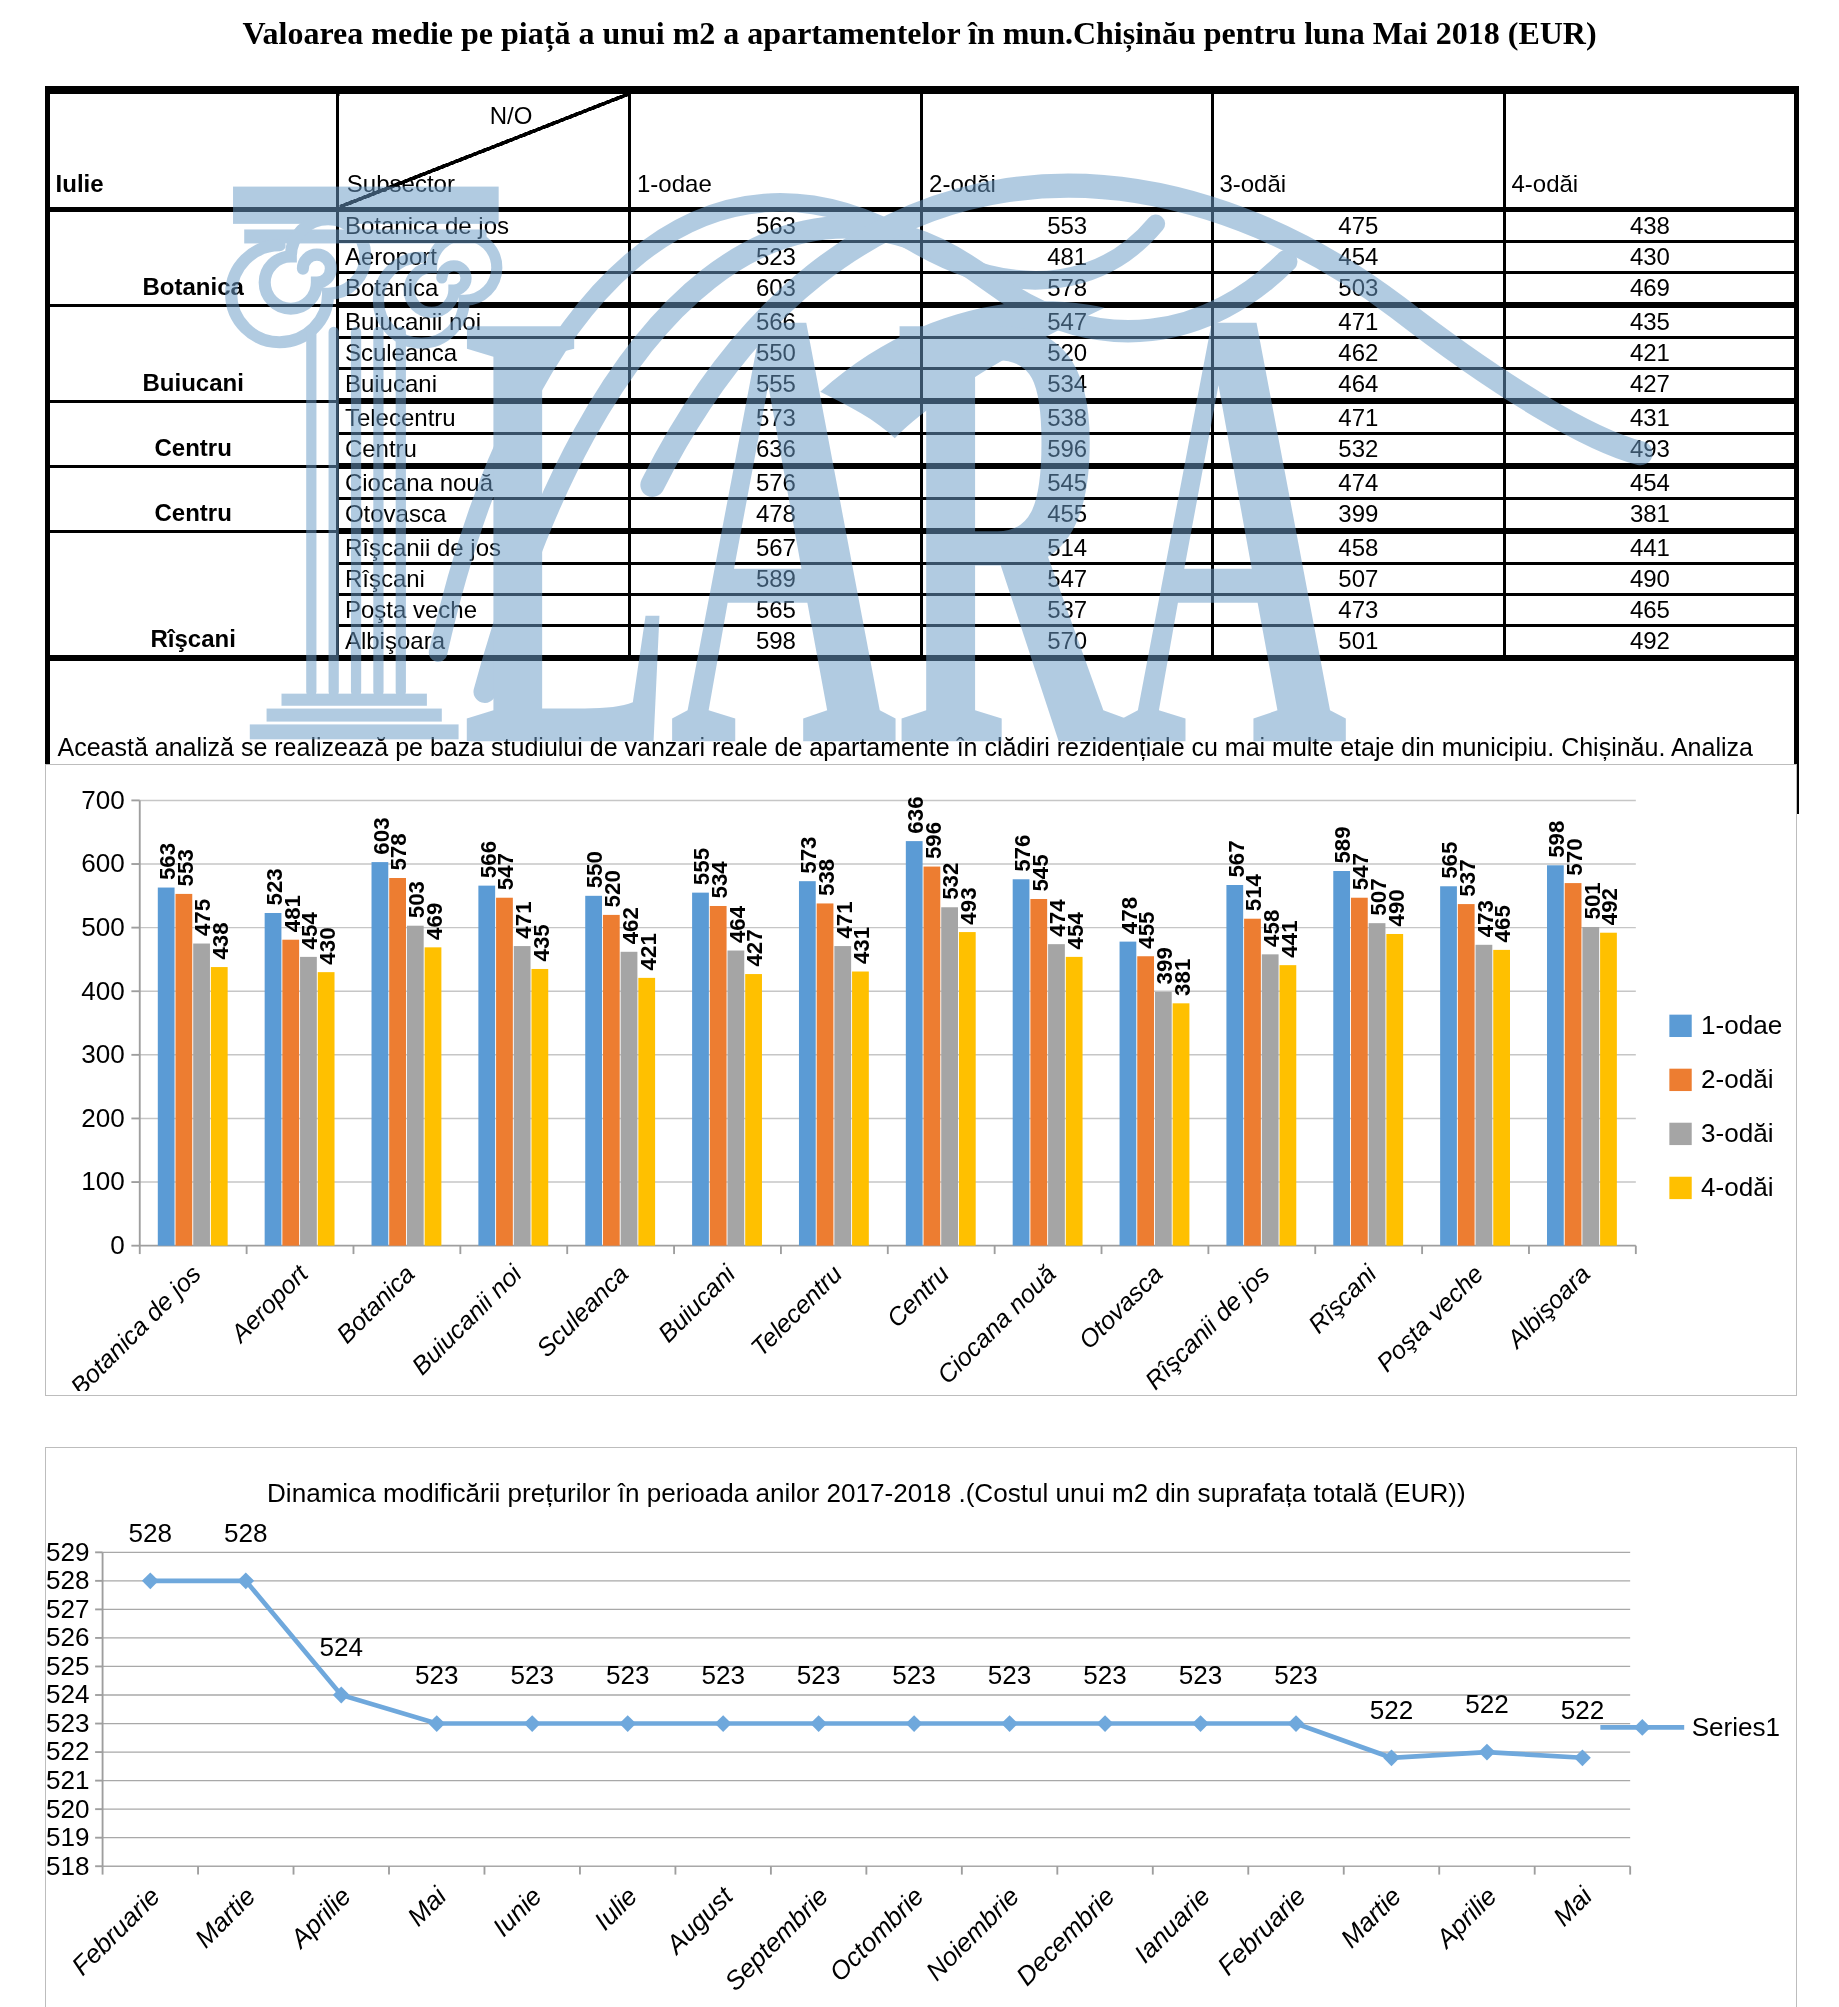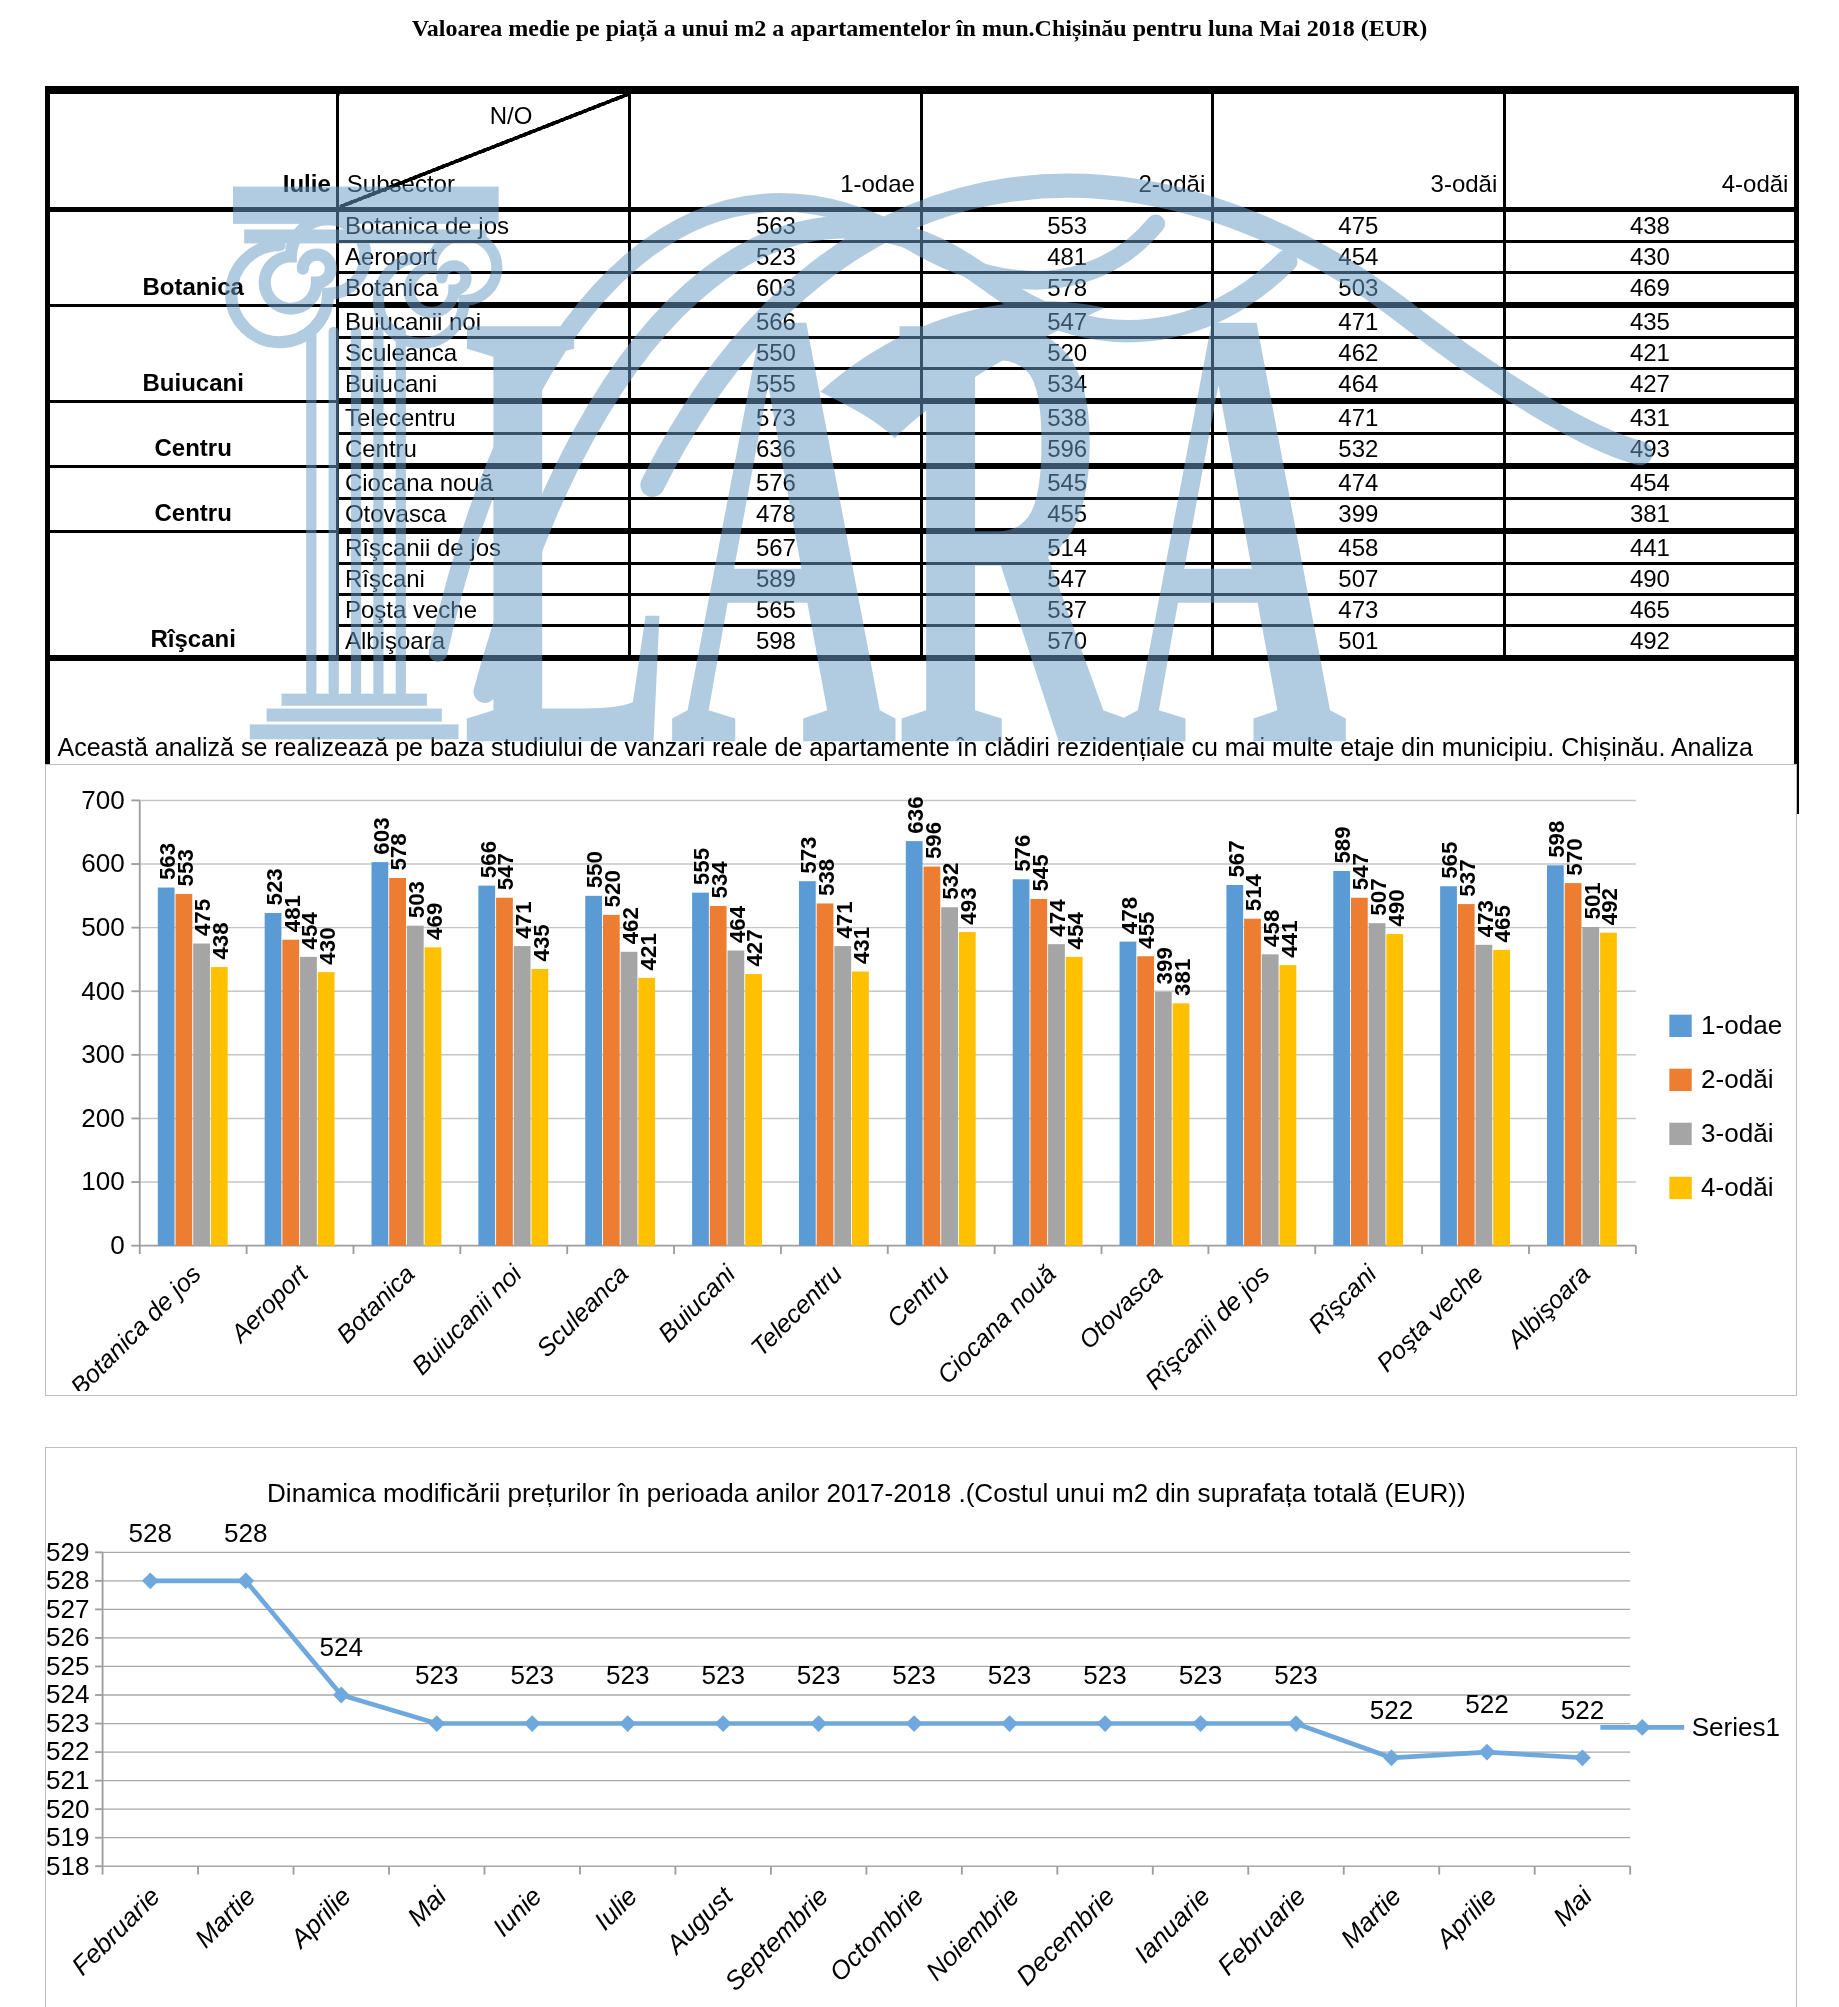--- a/index.html
+++ b/index.html
@@ -1,23 +1,23 @@
 <!DOCTYPE html>
 <html style="font-size:15px"><head>
 <meta charset="utf-8">
 <style>
   html,body{margin:0;padding:0;background:#fff;}
   body{width:1839px;height:2007px;position:relative;font-family:"Liberation Sans",sans-serif;color:#000;overflow:hidden;}
   #title{position:absolute;top:15px;left:0;width:100%;text-align:center;
-         font-family:"Liberation Serif",serif;font-weight:bold;font-size:24px;}
+         font-family:"Liberation Serif",serif;font-weight:bold;font-size:32px;}
   
   #main-table{position:absolute;left:45px;top:86px;width:1754px;border-collapse:collapse;
               border:5.6px solid #000;border-top:8.4px solid #000;table-layout:fixed;}
   #main-table td{border:3.7px solid #000;font-size:24px;padding:0 5.6px;height:24px;overflow:hidden;white-space:nowrap;}
-  #main-table tr.hdr td{height:104px;vertical-align:bottom;text-align:right;border-bottom:5.6px solid #000;padding-bottom:9.3px;}
+  #main-table tr.hdr td{height:104px;vertical-align:bottom;text-align:left;border-bottom:5.6px solid #000;padding-bottom:9.3px;}
   #main-table td.sector-h{font-weight:bold;}
   #main-table td.diag{position:relative;padding:0;
      background:linear-gradient(to bottom right,transparent calc(50% - 1.9px),#000 calc(50% - 1.9px),#000 calc(50% + 1.9px),transparent calc(50% + 1.9px));}
   #main-table td.diag .no{position:absolute;top:7.5px;left:52%;}
   #main-table td.diag .sub{position:absolute;bottom:9.3px;left:7.5px;}
   #main-table td.sector-cell{font-weight:bold;text-align:center;vertical-align:bottom;padding-bottom:2.8px;}
   #main-table td.subsector{text-align:left;}
   #main-table td.val{text-align:center;}
   #main-table tr.group-end td{border-bottom:6.5px solid #000;}
   #main-table td.note{height:131px;vertical-align:bottom;text-align:left;font-size:25px;line-height:34px;

